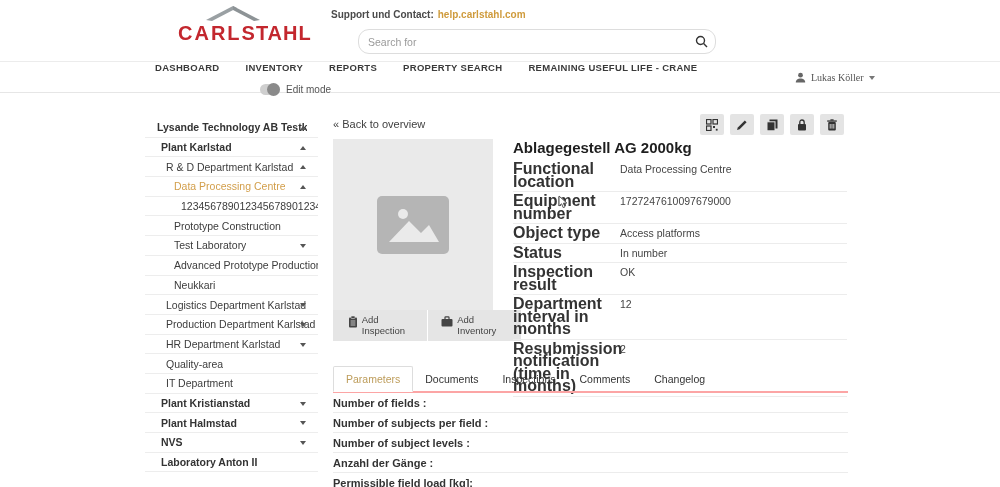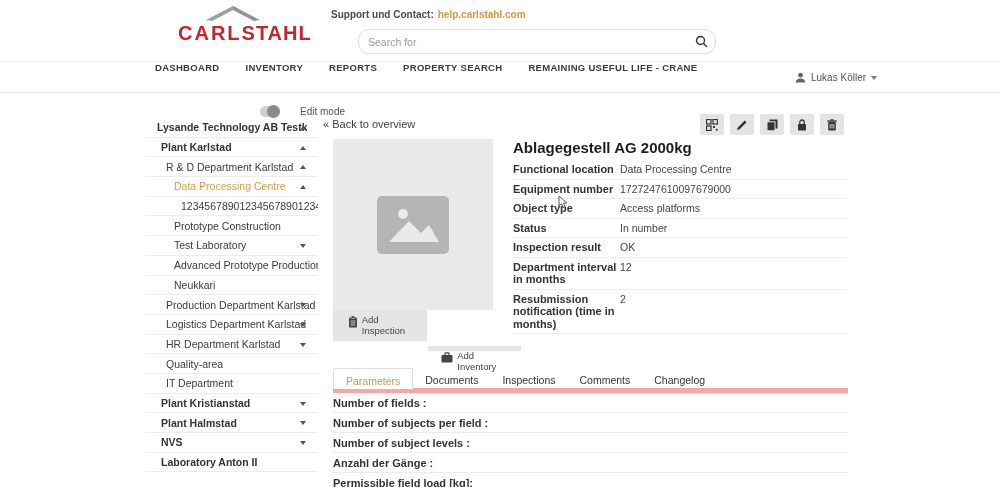--- a/index.html
+++ b/index.html
@@ -16,61 +16,61 @@
   .support { position:absolute; left:331px; top:9px; font-size:10px; font-weight:bold; color:#4a4a4a; }
   .support a { color:#cf9b3c; text-decoration:none; margin-left:4px; cursor:pointer; }
   .searchbox { position:absolute; left:331px; top:29px; width:358px; height:25px; border:1px solid #ddd; border-radius:11px; background:#fff;margin-left:27px; }
   .searchbox input { position:absolute; left:9px; top:0; width:320px; height:23px; border:none; outline:none; font-size:10.5px; color:#444; background:transparent; font-family:"Liberation Sans",sans-serif; }
   .searchbox input::placeholder { color:#9a9a9a; }
   .search-ic { position:absolute; right:7px; top:5px; }
 
   
   .nav { position:absolute; top:62px; left:0; width:1000px; height:31px; border-bottom:1px solid #e6e6e6; display:flex; align-items:flex-start; padding-left:155px; gap:26px; background:#fff; }
   .nav-item { font-size:9.5px; font-weight:bold; color:#3a3a3a; letter-spacing:.3px; cursor:pointer; white-space:nowrap; }
-  .usermenu { position:absolute; left:795px; top:0; height:31px; display:flex; align-items:center; gap:5px; cursor:pointer; }
+  .usermenu { position:absolute; left:795px; top:0; height:31px; display:flex; align-items:center; gap:5px; cursor:pointer;font-family:Liberation Serif, serif; }
   .usermenu .uname { font-size:10px; color:#555; }
   .caret-dn-sm { width:0; height:0; border-left:3px solid transparent; border-right:3px solid transparent; border-top:4px solid #777; }
 
   
-  .editmode { position:absolute; left:260px; top:106px; display:flex; align-items:flex-end; gap:20px; }
+  .editmode { position:absolute; left:260px; top:84px; display:flex; align-items:flex-end; gap:6px; }
   .toggle { width:20px; height:11px; border-radius:6px; background:#cfcfcf; position:relative; cursor:pointer; }
   .toggle .knob { position:absolute; right:0px; top:-1px; width:13px; height:13px; border-radius:50%; background:#8a8a8a; }
   .editmode .lbl { font-size:10px; color:#555; }
 
   .tree { position:absolute; left:145px; top:118px; width:173px; }
   .trow { position:relative; height:19.7px; border-bottom:1px solid #ededed; display:flex; align-items:center; font-size:10.5px; color:#3c3c3c; cursor:pointer; background:#fff; }
   .trow.b { font-weight:bold; color:#333; }
   .trow.sel { color:#d29e4a; }
   .lvl0 { padding-left:12px; } .lvl1 { padding-left:16px; } .lvl2 { padding-left:21px; }
   .lvl3 { padding-left:29px; } .lvl4 { padding-left:36px; }
   .tcaret { position:absolute; right:12px; top:8px; width:0; height:0; }
   .tcaret.up { border-left:3.5px solid transparent; border-right:3.5px solid transparent; border-bottom:4.5px solid #555; }
   .tcaret.dn { border-left:3.5px solid transparent; border-right:3.5px solid transparent; border-top:4.5px solid #555; }
   .tlabel { white-space:nowrap; overflow:hidden; max-width:150px; }
 
   
-  .backlink { position:absolute; left:323px; top:118px; font-size:11px; color:#3f3f3f; cursor:pointer; }
+  .backlink { position:absolute; left:333px; top:118px; font-size:11px; color:#3f3f3f; cursor:pointer; }
   .imgcard { position:absolute; left:333px; top:139px; width:160px; height:171px; background:#eaeaea; display:flex; align-items:center; justify-content:center; }
   .addbar { position:absolute; left:333px; top:310px; width:188px; height:31px; display:flex; }
   .addbtn { flex:1; background:#e5e5e5; display:flex; align-items:flex-start; justify-content:center; gap:4px; padding-top:5px; cursor:pointer; }
-  .addbtn + .addbtn { border-left:1px solid #fff;margin-top:36px; }
+  .addbtn + .addbtn { border-left:1px solid #fff; }
   .addbtn .al { width:50px; font-size:9.5px; color:#444; line-height:10.5px; text-align:left; }
 
   .actions { position:absolute; left:700px; top:114px; display:flex; gap:6px; }
   .abtn { width:24px; height:21px; background:#e4e4e4; border-radius:2px; display:flex; align-items:center; justify-content:center; cursor:pointer; }
 
   .dtitle { position:absolute; left:513px; top:139px; font-size:15px; font-weight:bold; color:#1e1e1e; }
   .details { position:absolute; left:513px; top:160px; width:334px; }
   .drow { display:flex; border-bottom:1px solid #ececec; padding:3px 0 3px; }
-  .dlabel { width:107px; font-size:11px; font-weight:bold; color:#333; line-height:12.5px; }
+  .dlabel { width:107px; font-size:16px; font-weight:bold; color:#333; line-height:12.5px; }
   .dvalue { flex:1; font-size:10.5px; color:#454545; line-height:12.5px; }
 
   .cursor { position:absolute; left:558px; top:195px; pointer-events:none; }
 
-  .tabs { position:absolute; left:333px; top:368px; width:515px; height:25px; border-bottom:5px solid #fca5a5; display:flex; }
+  .tabs { position:absolute; left:333px; top:368px; width:515px; height:25px; border-bottom:2px solid #fca5a5; display:flex; align-items:flex-end; }
   .tab { font-size:10.5px; color:#333; padding:6px 12px 6px; cursor:pointer; }
   .tab.active { color:#bd9c5a; background:#fff; border:1px solid #ddd; border-bottom:1px solid #fff; border-radius:2px 2px 0 0; margin-bottom:-1px; }
 
   .params { position:absolute; left:333px; top:393px; width:515px; }
   .prow { border-bottom:1px solid #ececec; padding:4px 0 3px; font-size:11px; font-weight:bold; color:#333; cursor:default; }
 </style>
 </head>
 <body>
 
 <div class="screen">
@@ -145,25 +145,25 @@
         <span class="tlabel">Test Laboratory</span>
         <span class="tcaret dn"></span>
       </div>
     <div class="trow lvl3">
         <span class="tlabel">Advanced Prototype Production</span>
       </div>
     <div class="trow lvl3">
         <span class="tlabel">Neukkari</span>
       </div>
     <div class="trow lvl2">
+        <span class="tlabel">Logistics Department Karlstad</span>
+        <span class="tcaret dn"></span>
+      </div>
+    <div class="trow lvl2">
         <span class="tlabel">Production Department Karlstad</span>
-        <span class="tcaret dn"></span>
-      </div>
-    <div class="trow lvl2">
-        <span class="tlabel">Logistics Department Karlstad</span>
         <span class="tcaret dn"></span>
       </div>
     <div class="trow lvl2">
         <span class="tlabel">HR Department Karlstad</span>
         <span class="tcaret dn"></span>
       </div>
     <div class="trow lvl2">
         <span class="tlabel">Quality-area</span>
       </div>
     <div class="trow lvl2">

